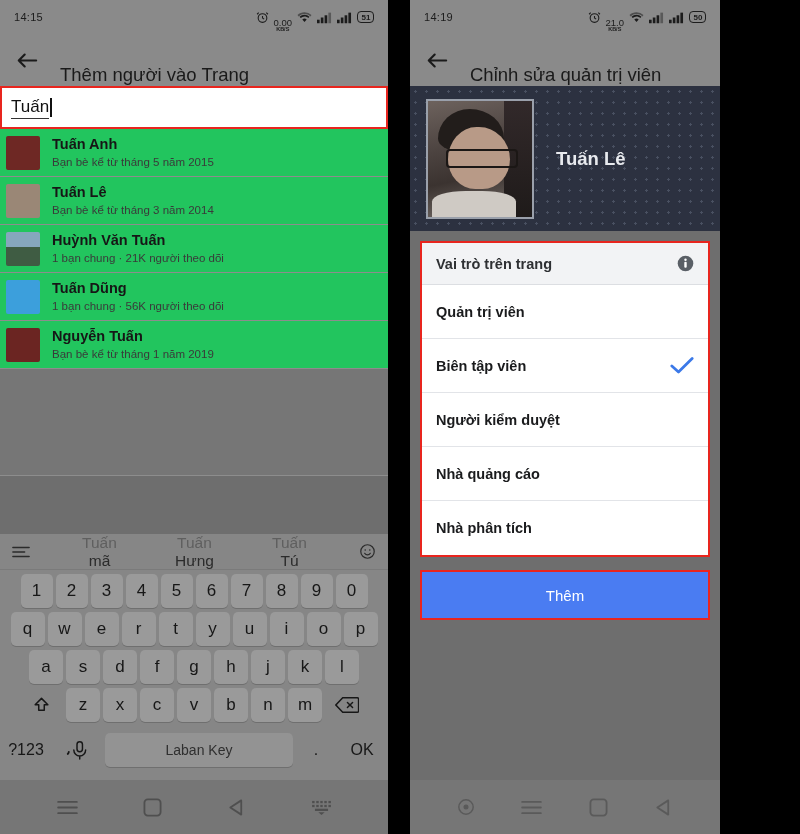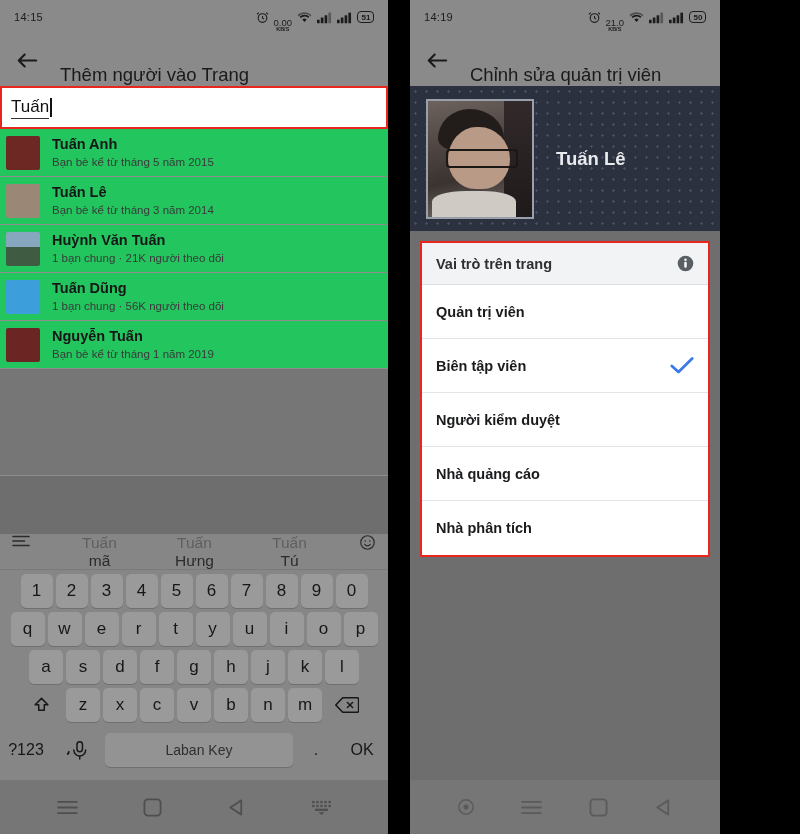--- a/index.html
+++ b/index.html
@@ -41,21 +41,21 @@
   .row{display:flex;align-items:center;height:48px;padding:0 0 0 6px;
        border-bottom:1px solid #8d8d8d;box-sizing:border-box;}
   .av{width:34px;height:34px;flex:0 0 34px;border-radius:2px;}
   .rtext{margin-left:12px;display:flex;flex-direction:column;justify-content:center;}
   .rname{font-size:14.5px;font-weight:bold;color:#161616;line-height:1.25;}
   .rsub{font-size:11.5px;color:#3a3a3a;line-height:1.3;margin-top:1px;}
   .filler{height:106px;background:#767676;border-bottom:1px solid #8d8d8d;}
 
   
   .kb{background:#868686;position:absolute;left:0;right:0;bottom:54px;}
-  .suggest{height:36px;display:flex;align-items:flex-start;
+  .suggest{height:36px;display:flex;align-items:center;
            border-bottom:1px solid #7a7a7a;padding:0 12px;box-sizing:border-box;gap:44px;}
   .sug{flex:1;text-align:center;font-size:15.5px;color:#2b2b2b;}
   .sug .dim{color:#5f5f5f;}
   .krow{display:flex;justify-content:center;align-items:center;margin:4px 0;gap:3px;}
   .key{background:#9a9a9a;border-radius:5px;height:34px;flex:1;max-width:34px;
        display:flex;align-items:center;justify-content:center;
        font-size:17px;color:#171717;box-shadow:0 1px 0 #6f6f6f;}
   .krow.r1 .key{max-width:32px;}
   .krow.r3{padding:0 17px;}
   .key.flat{background:transparent;box-shadow:none;max-width:44px;}
@@ -428,20 +428,23 @@
       <span class="lbl">Người kiểm duyệt</span>
     </div>
     <div class="roleitem">
       <span class="lbl">Nhà quảng cáo</span>
     </div>
     <div class="roleitem">
       <span class="lbl">Nhà phân tích</span>
     </div>
   </div>
 
+  <div class="addwrap">
+    <div class="addbtn">Thêm</div>
+  </div>
 
   <div class="navbar">
     <span>
         <svg class="ic" width="18" height="18" viewBox="0 0 20 20" fill="none" stroke="#5a5a5a" stroke-width="1.6">
           <circle cx="10" cy="10" r="8"></circle>
           <circle cx="10" cy="10" r="2" fill="#5a5a5a"></circle>
         </svg>
       </span>
     <span>
         <svg class="ic" width="21" height="15" viewBox="0 0 22 16" stroke="#5a5a5a" stroke-width="1.9" stroke-linecap="round">

